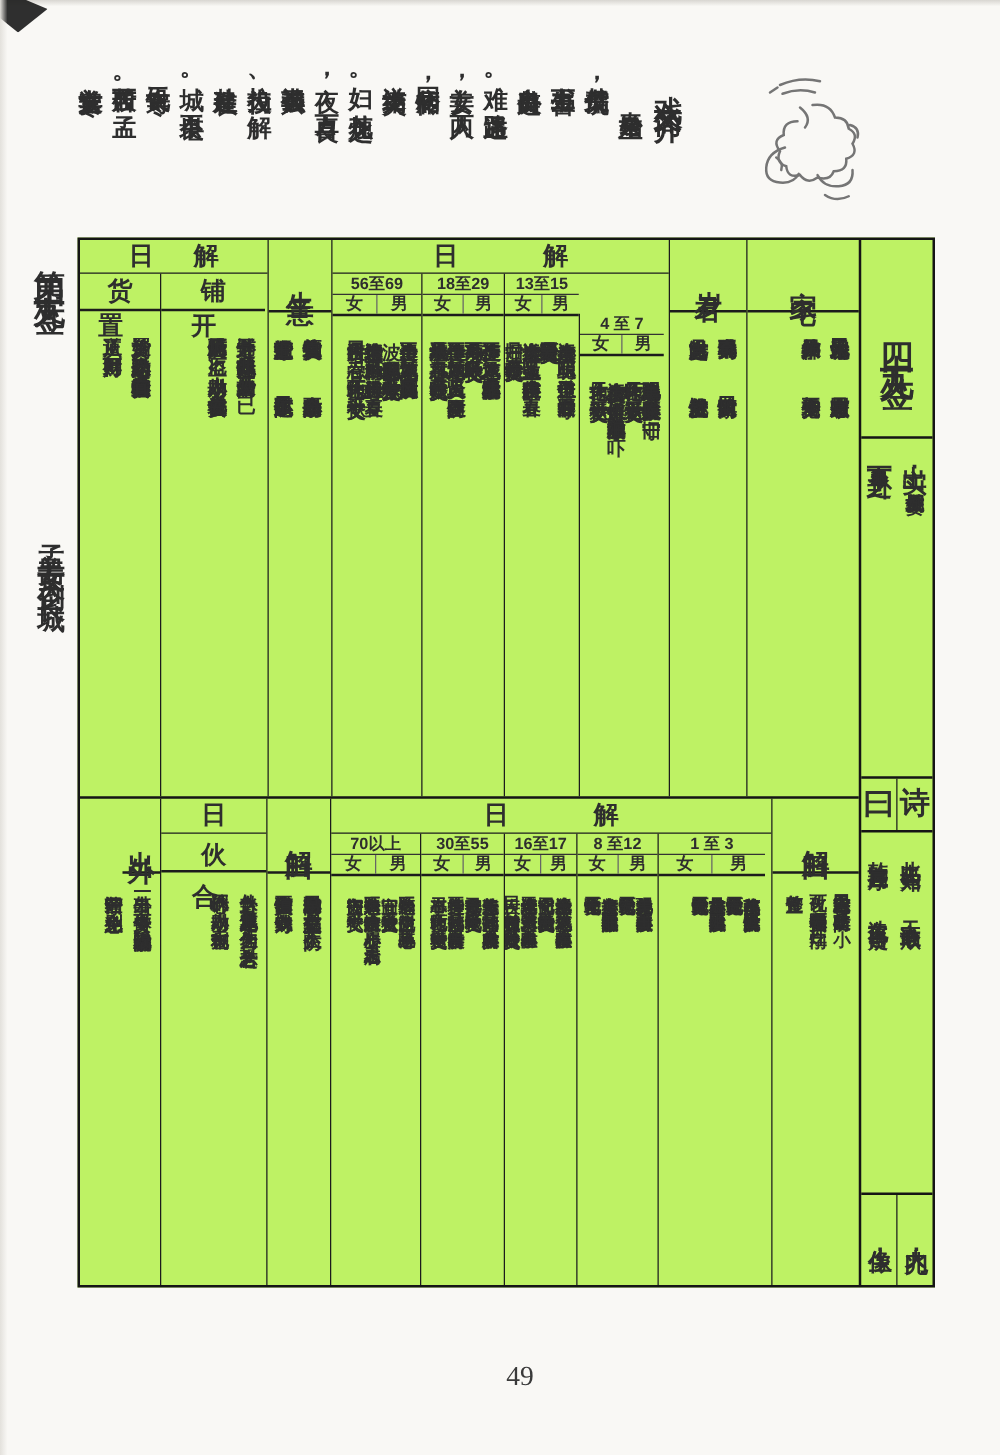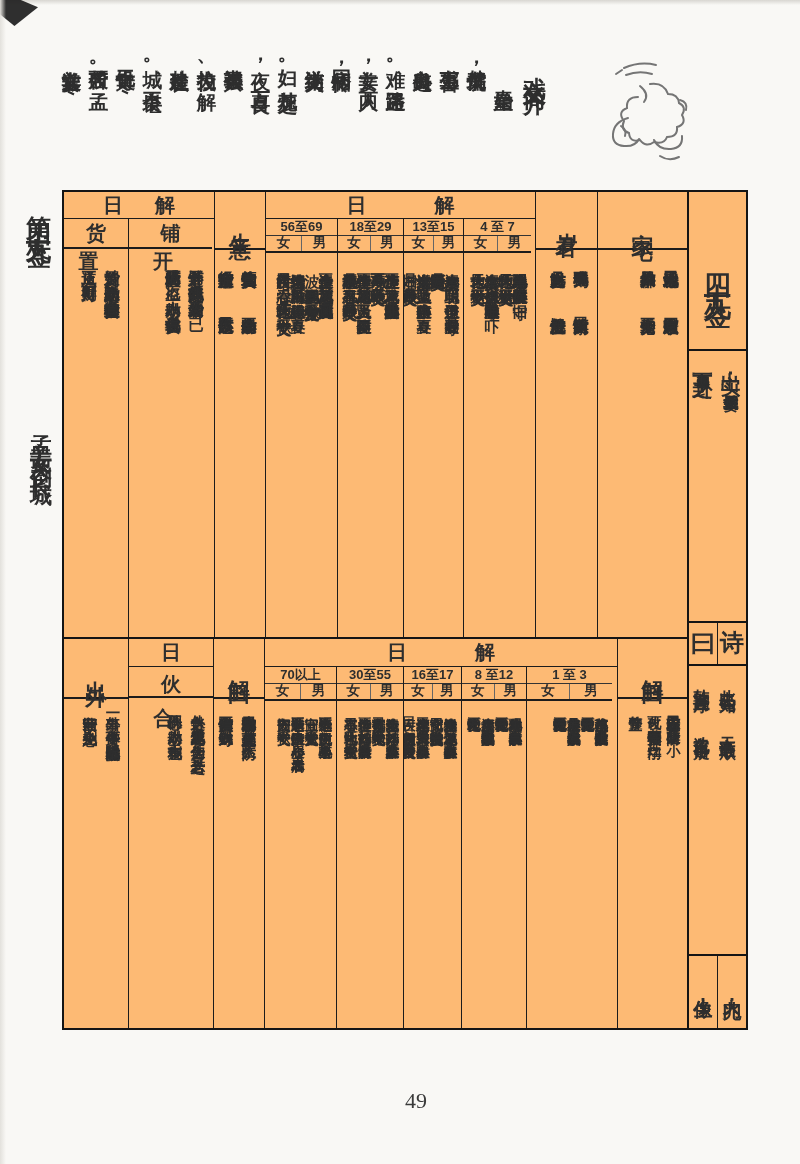--- a/index.html
+++ b/index.html
@@ -34,33 +34,33 @@
   .watermark .wl1{position:absolute;left:22px;bottom:15px;width:150px;height:9px;
        background:#9a9384;opacity:.45;filter:blur(2px);}
   .watermark .wl2{position:absolute;left:34px;bottom:3px;width:118px;height:8px;
        background:#a49d8e;opacity:.3;filter:blur(2px);}
 
   .pageno{position:absolute;left:390px;top:1088px;width:52px;text-align:center;
        font-size:22px;font-family:"Liberation Serif","DejaVu Serif",serif;color:#3a3a3a;}
 
   
   .table{position:absolute;left:62px;top:190px;width:686px;height:840px;
-       border:2.5px solid #151515;display:flex;box-sizing:border-box;background:#fdba74;}
+       border:2.5px solid #151515;display:flex;box-sizing:border-box;background:#bef264;}
   .sections{flex:1;display:flex;flex-direction:column;min-width:0;}
   .section{display:flex;align-items:stretch;}
   .upper{height:445px;}
   .lower{flex:1;border-top:2.5px solid #151515;}
 
   .col{display:flex;flex-direction:column;box-sizing:border-box;min-width:0;}
   .bl{border-left:1.5px solid #1c1c1c;}
   .group{display:flex;flex-direction:column;box-sizing:border-box;}
   .g-cols{flex:1;display:flex;min-width:0;}
 
-  .w64{flex:0 0 64px;} .w84{flex:0 0 84px;} .w51{flex:0 0 51px;}
-  .w71{flex:0 0 71px;} .w66{flex:0 0 66px;} .w60{flex:0 0 60px;} .w68{flex:0 0 68px;}
+  .w64{flex:0 0 64px;align-items:flex-end;} .w84{flex:0 0 84px;} .w51{flex:0 0 51px;}
+  .w71{flex:0 0 71px;} .w66{flex:0 0 66px;} .w60{flex:0 0 60px;} .w68{flex:0 0 68px;margin-top:32px;}
   .w62{flex:0 0 62px;} .w67{flex:0 0 67px;} .w58{flex:0 0 58px;} .w65{flex:0 0 65px;}
   .w86{flex:0 0 86px;} .grow{flex:1;}
 
   
   .g-title{height:26px;line-height:26px;text-align:center;font-size:20px;font-weight:bold;
        border-bottom:1.5px solid #1c1c1c;letter-spacing:1.6em;text-indent:1.6em;overflow:hidden;}
   .g-title.wide-spread{letter-spacing:3.4em;text-indent:3.4em;}
   .lower .g-title{height:27px;line-height:27px;}
   .sub-h{height:28px;line-height:28px;text-align:center;font-size:20px;font-weight:bold;
        border-bottom:2px solid #1c1c1c;letter-spacing:.75em;text-indent:.75em;}

